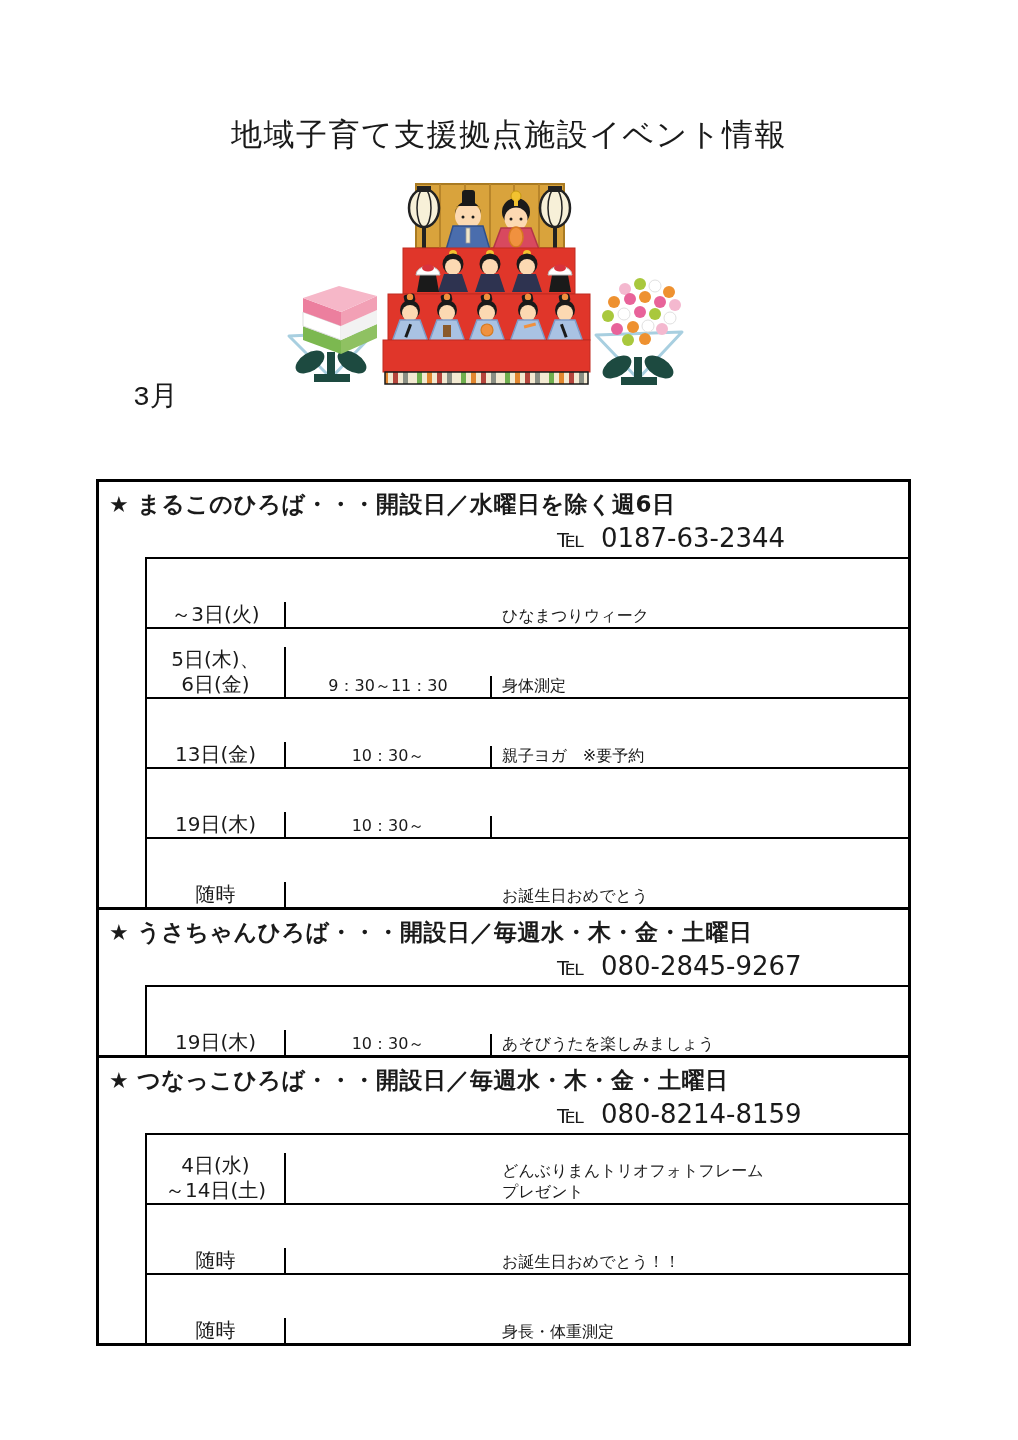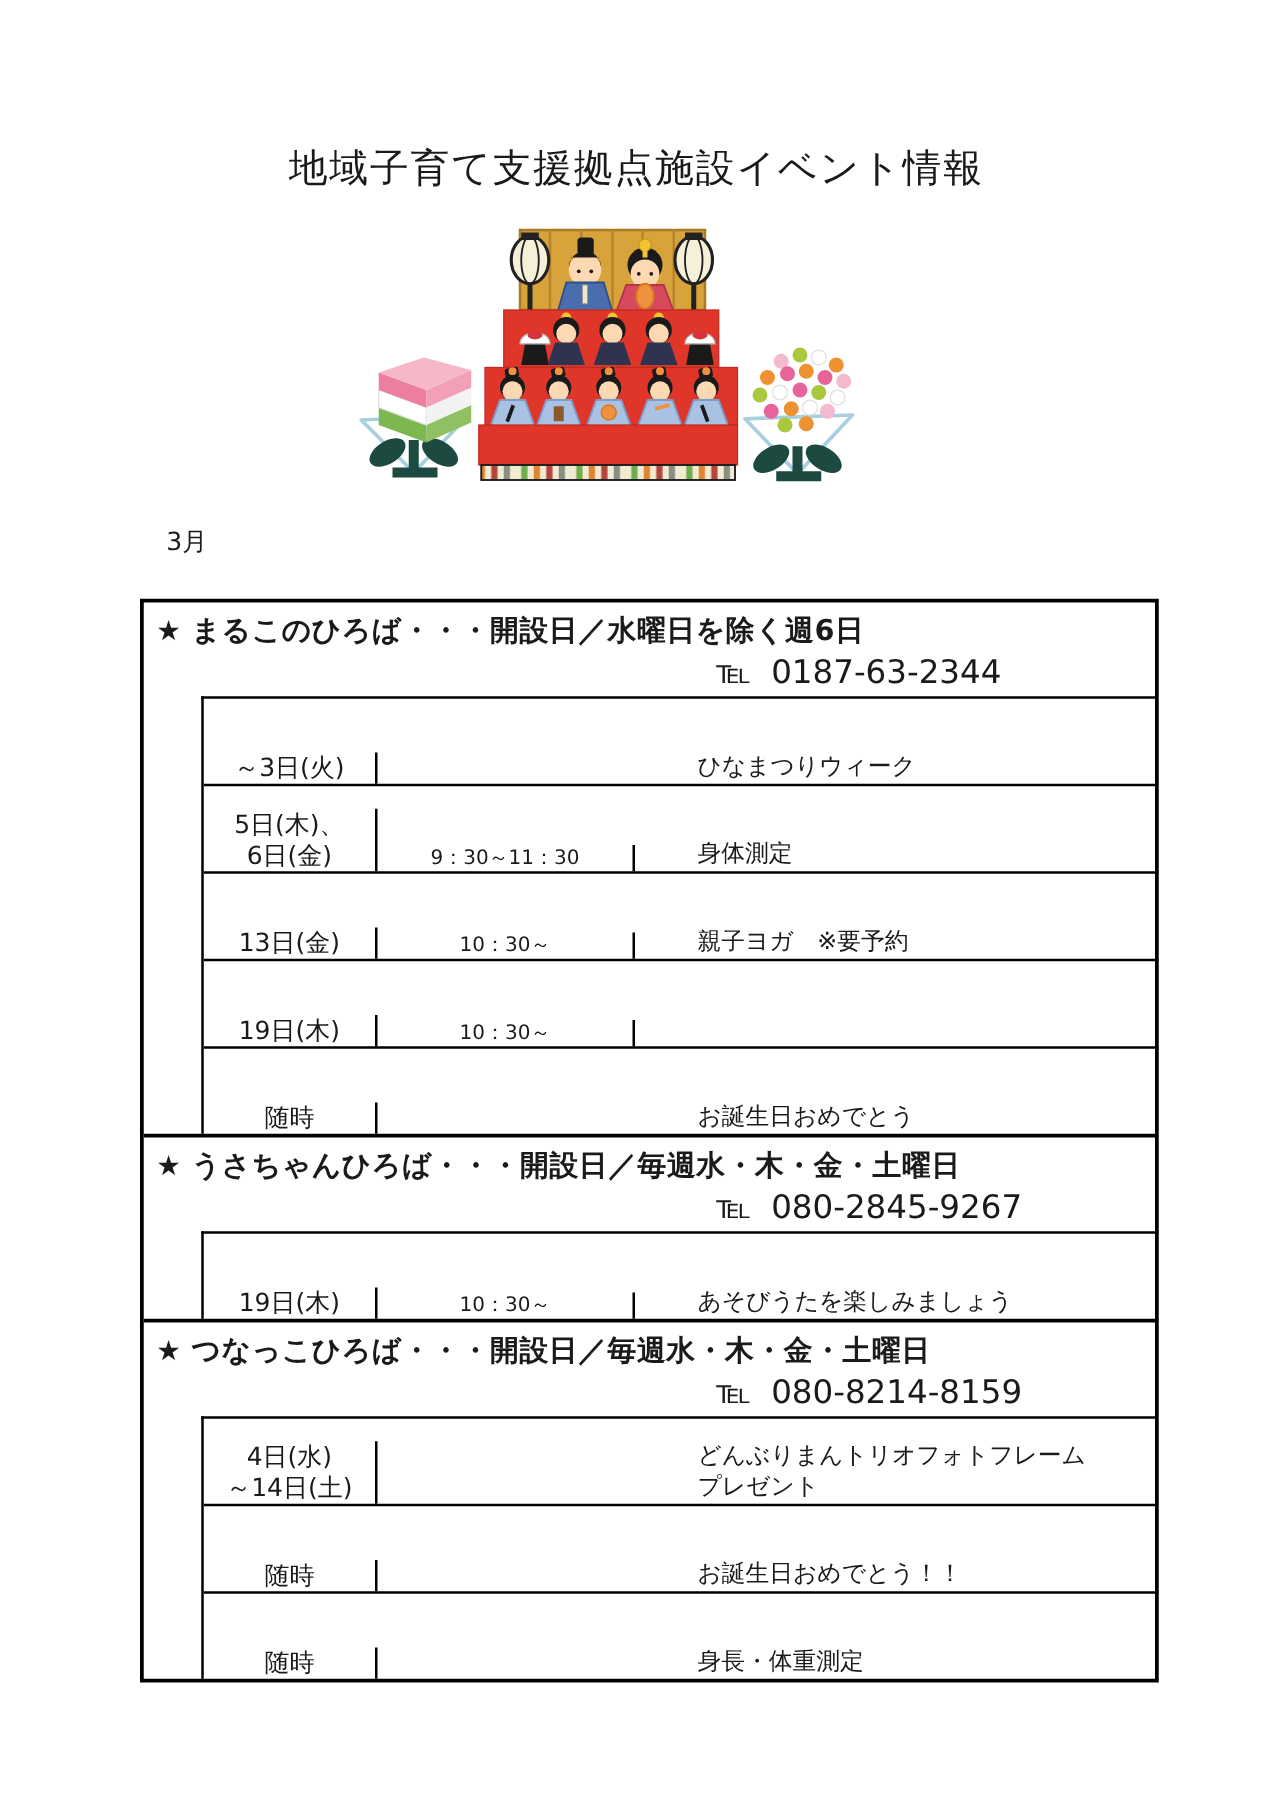--- a/index.html
+++ b/index.html
@@ -6,24 +6,24 @@
   .page {
     position:relative; width:1018px; height:1440px; background:#ffffff;
     font-family:"DejaVu Sans","Liberation Sans",sans-serif; color:#1a1a1a;
     overflow:hidden;
   }
   .doc-title {
     position:absolute; top:114px; left:0; width:100%;
     text-align:center; font-size:31px; letter-spacing:1.5px; font-weight:500;
   }
   .illustration { position:absolute; left:283px; top:178px; width:420px; height:215px; }
-  .month-label { position:absolute; left:133px; top:420px; font-size:20px; }
+  .month-label { position:absolute; left:133px; top:377px; font-size:28px;font-family:Liberation Mono, monospace; }
 
   .schedule {
-    position:absolute; left:112px; top:479px; width:809px;
+    position:absolute; left:96px; top:479px; width:809px;
     border:3px solid #000; box-sizing:content-box; background:#fff;
   }
   .section + .section { border-top:3px solid #000; }
   .sec-header { height:75px; box-sizing:border-box; padding:7px 8px 0 10px; }
   .sec-title-line { font-size:23px; font-weight:bold; letter-spacing:0.5px; white-space:nowrap; }
   .star { margin-right:8px; font-size:22px; }
   .tel-line { margin-left:448px; margin-top:3px; font-size:26px; white-space:nowrap; }
   .tel-glyph { margin-right:16px; font-size:26px; }
 
   .rows { margin-left:46px; border-top:2px solid #000; border-left:2px solid #000; }
@@ -31,21 +31,21 @@
   .row + .row { border-top:2px solid #000; }
   .cell { display:flex; align-items:center; box-sizing:border-box; }
   .cell-date {
     width:139px; justify-content:center; text-align:center;
     font-size:20px; line-height:1.25; border-right:2px solid #000; white-space:pre-line;
   }
   .cell-time {
     width:206px; justify-content:center; font-size:16px; border-right:2px solid #000;
   }
   .cell-event {
-    flex:1; padding:0 10px; font-size:19px; line-height:1.35; white-space:pre-line;margin-left:40px;
+    flex:1; padding:0 10px; font-size:16px; line-height:1.35; white-space:pre-line;
   }
 </style>
 </head>
 <body>
 
 <div class="page">
 
   <div class="doc-title">地域子育て支援拠点施設イベント情報</div>
 
   <svg class="illustration" viewBox="0 0 420 215" role="img" aria-label="ひな祭り（雛人形・菱餅・花）のイラスト">

